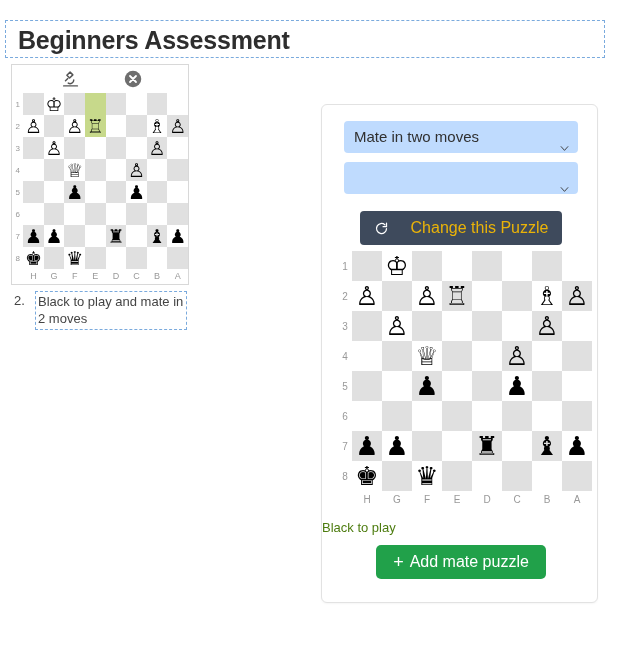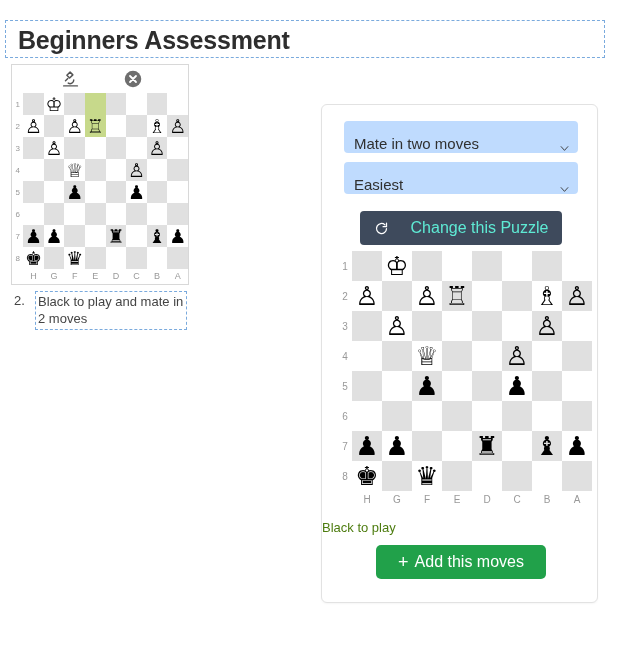--- a/index.html
+++ b/index.html
@@ -181,40 +181,39 @@
   }
   .pz-select-text {
     position: absolute;
     left: 10px;
     top: 0;
     right: 26px;
     height: 32px;
     line-height: 32px;
     overflow: hidden;
     white-space: nowrap;
-    margin-top: 7px;
   }
   .pz-chevron {
     position: absolute;
     right: 9px;
     top: 11px;
     width: 9px;
     height: 9px;
   }
   #select-type { top: 16px; }
   #select-difficulty { top: 57px; }
 
   #change-puzzle-button {
     position: absolute;
     left: 38px;
     top: 106px;
     width: 202px;
     height: 34px;
     background: #3e4a5c;
-    color: #5eead4;
+    color: #eab308;
     border: none;
     border-radius: 4px;
     font-family: "Liberation Sans", sans-serif;
     font-size: 16px;
     cursor: pointer;
     display: flex;
     align-items: center;
     justify-content: center;
     gap: 22px;
     box-sizing: border-box;
@@ -436,21 +435,20 @@
   <div id="select-type" class="pz-select">
     <span class="pz-select-text">Mate in two moves</span>
     <span class="pz-chevron">
       <svg viewBox="0 0 12 12" width="9" height="9">
         <path d="M1.5 3.5L6 8.5l4.5-5" fill="none" stroke="#333" stroke-width="1.2" stroke-linecap="round" stroke-linejoin="round"></path>
       </svg>
     </span>
   </div>
 
   <div id="select-difficulty" class="pz-select">
-    <span class="pz-select-text">Easiest</span>
     <span class="pz-chevron">
       <svg viewBox="0 0 12 12" width="9" height="9">
         <path d="M1.5 3.5L6 8.5l4.5-5" fill="none" stroke="#333" stroke-width="1.2" stroke-linecap="round" stroke-linejoin="round"></path>
       </svg>
     </span>
   </div>
 
   <div id="change-puzzle-button">
     <span id="refresh-icon">
       <svg viewBox="0 0 24 24" width="15" height="15" fill="none" stroke="#ffffff" stroke-width="2" stroke-linecap="round">
@@ -602,16 +600,16 @@
           <span class="file-label">B</span>
           <span class="file-label">A</span>
         </div>
     </div>
   </div>
 
   <div id="black-to-play">Black to play</div>
 
   <div id="add-puzzle-button">
     <span id="add-plus">+</span>
-    <span>Add this moves</span>
+    <span>Add mate puzzle</span>
   </div>
 
 </div>
 
 </body></html>

